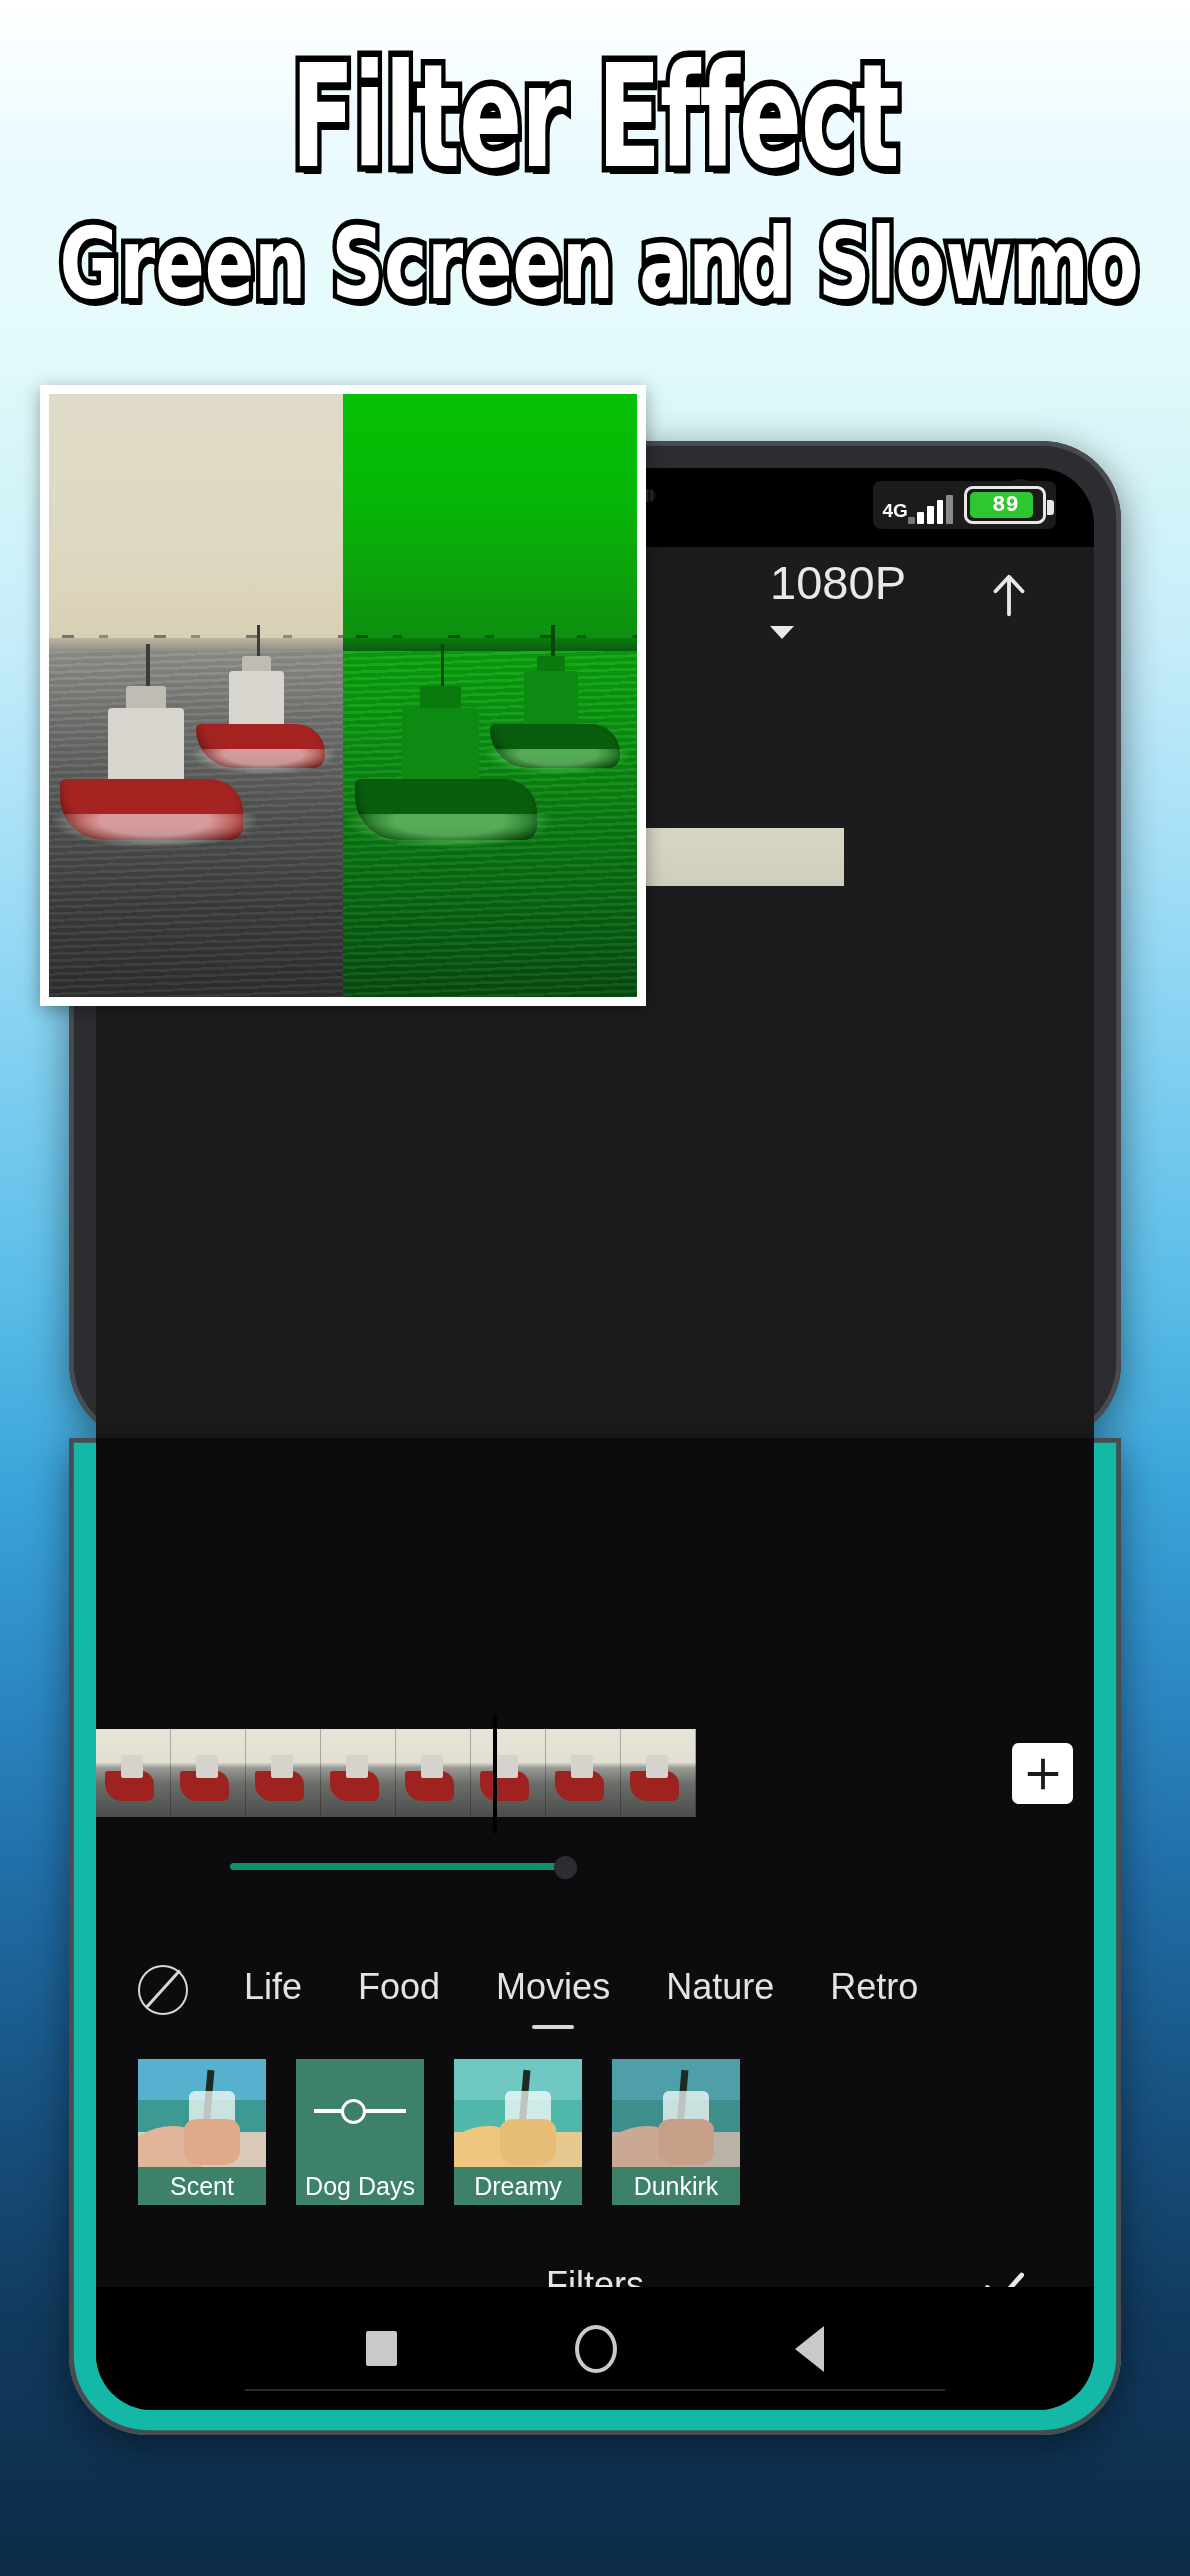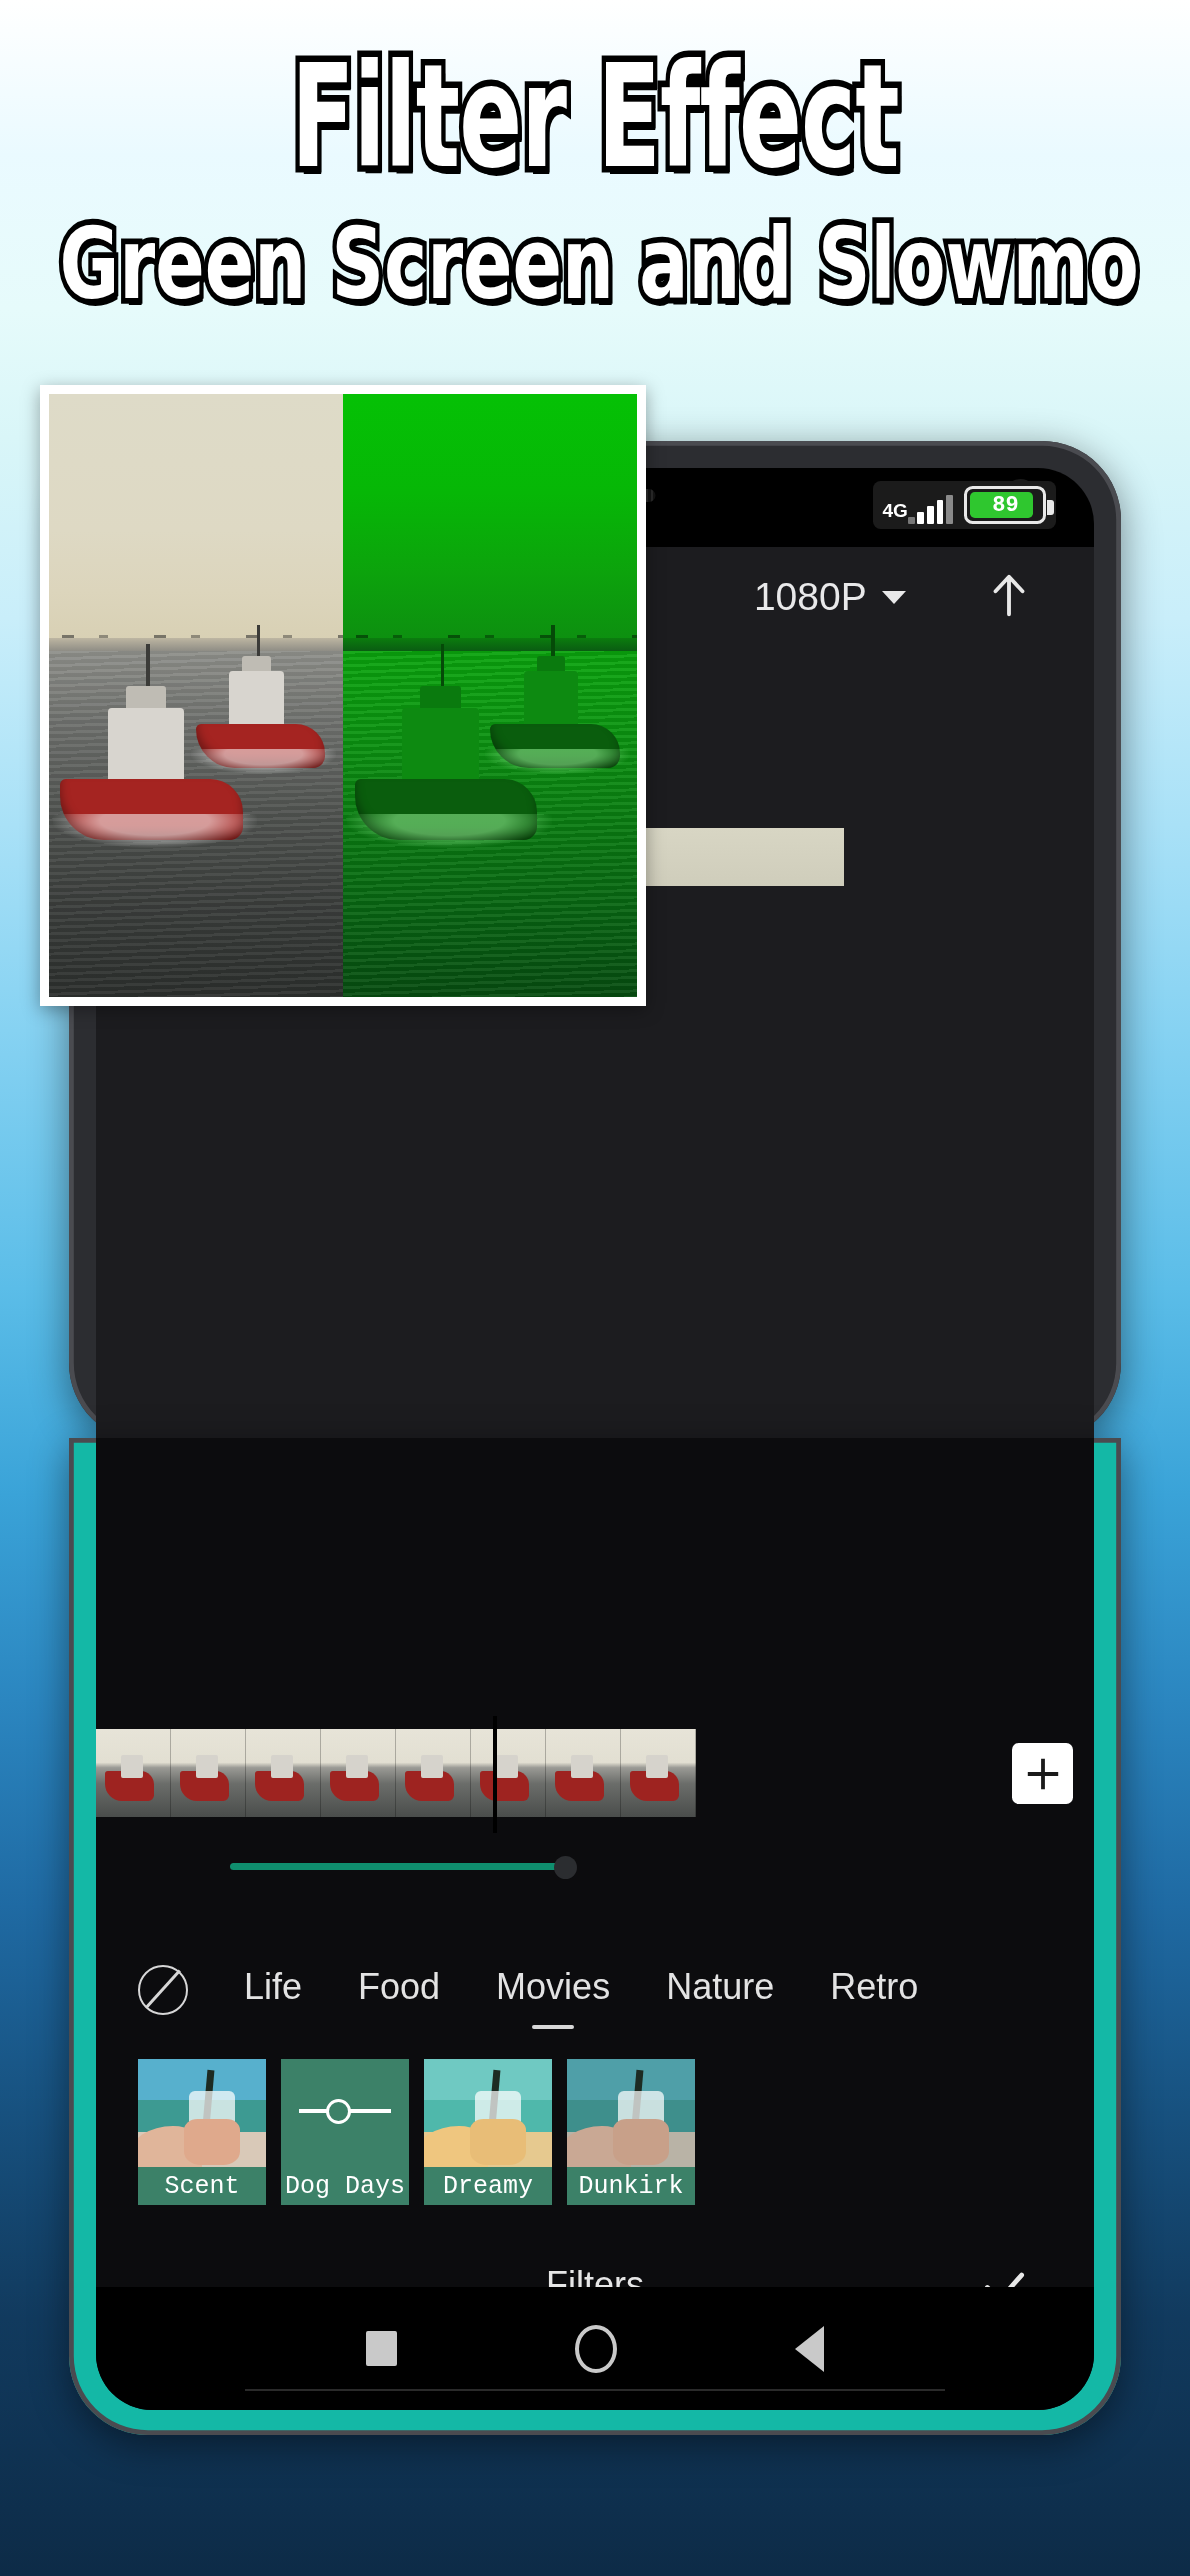--- a/index.html
+++ b/index.html
@@ -126,22 +126,22 @@
   
   .app-toolbar{
     position:absolute; left:0; top:79px; width:100%; height:100px;
     background:#1c1c1f; display:flex; align-items:center;
   }
   .tb-close{
     position:absolute; left:44px; width:52px; height:52px;
     display:flex; align-items:center; justify-content:center;
   }
   .tb-res{
-    position:absolute; right:188px; display:flex; align-items:center; gap:15.3px;
-    color:#e9e9ea; font-size:39px;
+    position:absolute; right:188px; display:flex; gap:15.3px;
+    color:#e9e9ea; font-size:47px;flex-direction:column;
   }
   .caret{
     width:0;height:0;border-left:12.5px solid transparent;
     border-right:12.5px solid transparent;border-top:13.4px solid #e9e9ea;
   }
   .tb-export{position:absolute; right:59px; width:52px; height:58px;}
 
   
   .video-strip{
     position:absolute; left:0; top:178px; right:0; bottom:0;
@@ -292,21 +292,21 @@
     position:relative; padding-bottom:5.8px;
   }
   .cat.active::after{
     content:""; position:absolute; left:50%; transform:translateX(-50%);
     bottom:-15.3px; width:42px; height:3.8px; background:#d8d8d8; border-radius:1.9px;
   }
 
   
   .thumbs{
     position:absolute; left:0; top:621px; width:100%; height:173px;
-    display:flex; align-items:flex-start; padding-left:42px; gap:15px;font-family:Liberation Mono, monospace;
+    display:flex; align-items:flex-start; padding-left:42px; gap:30px;
   }
   .thumb{
     width:128px; height:146px; flex:none; position:relative; overflow:hidden;
     background:#3c8168;
   }
   .thumb .pic{
     position:absolute; left:0; top:0; width:100%; height:108px; overflow:hidden;
   }
   .pic .p-sky{position:absolute;left:0;top:0;width:100%;height:38%;}
   .pic .p-sea{position:absolute;left:0;top:38%;width:100%;height:30%;}

